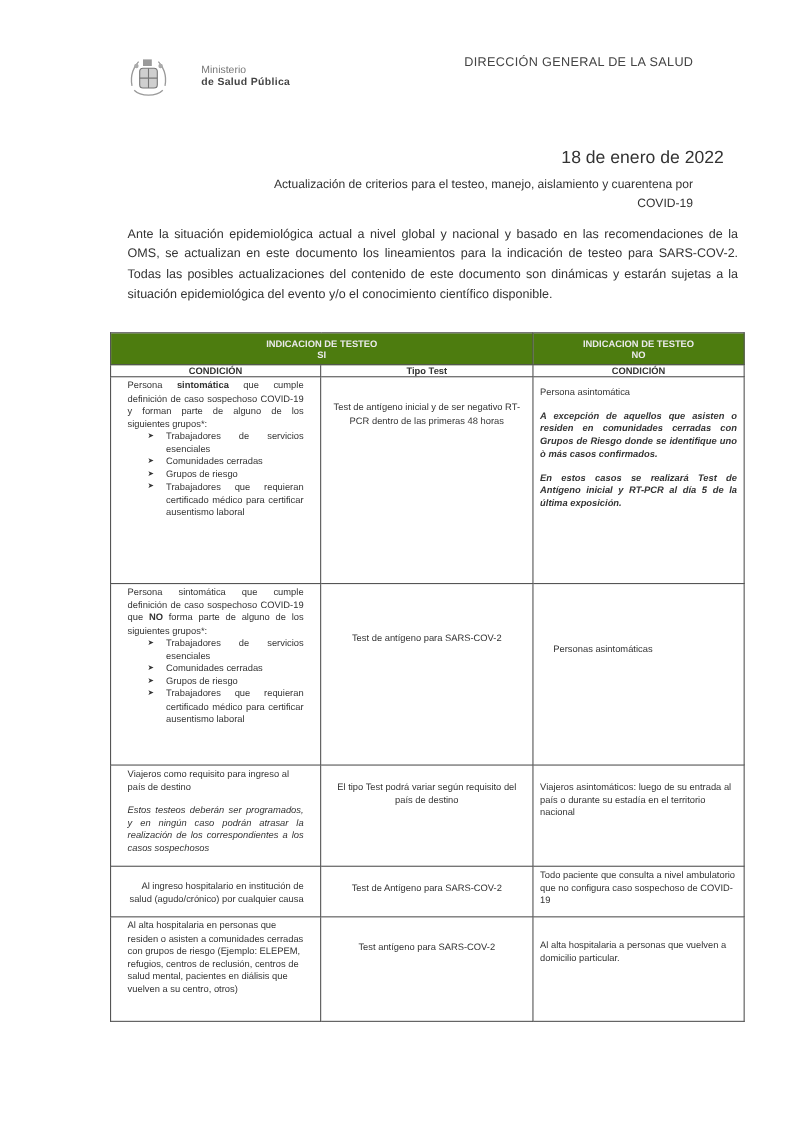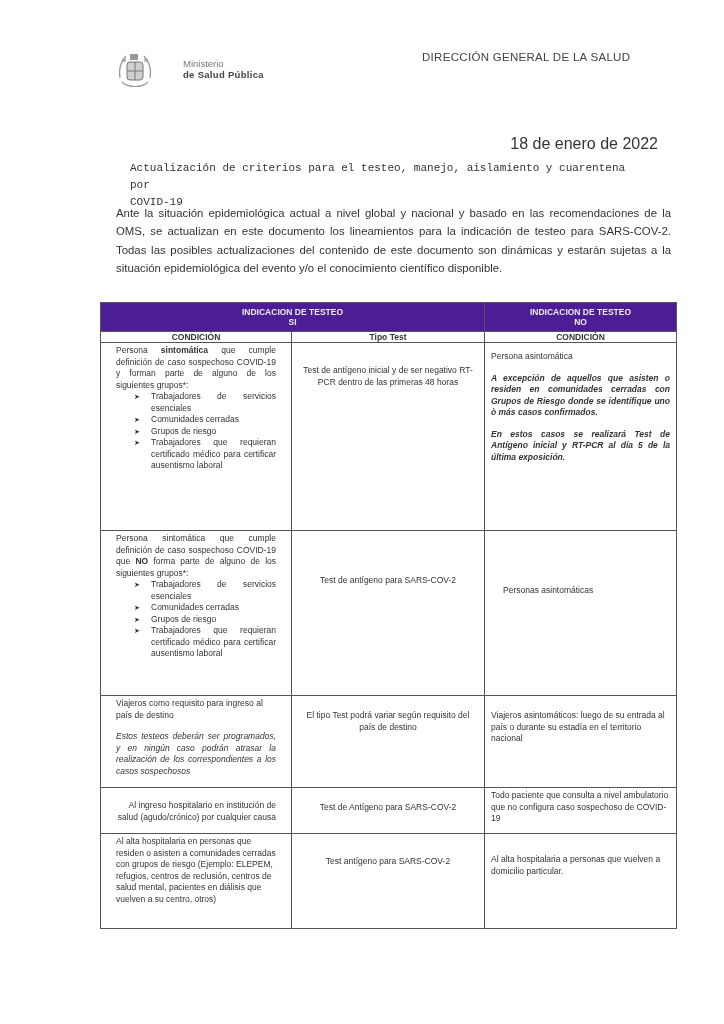--- a/index.html
+++ b/index.html
@@ -6,26 +6,26 @@
   body {
     width: 724px; height: 1024px; background: #ffffff; position: relative; overflow: hidden;
     font-family: "Liberation Sans", sans-serif; color: #2a2a2a;
   }
   .logo { position: absolute; left: 114px; top: 48px; width: 42px; height: 44px; }
   .ministry { position: absolute; left: 183px; top: 58px; font-size: 9.5px; line-height: 11px; color: #555; }
   .ministry .l1 { color: #777; }
   .ministry .l2 { font-weight: bold; color: #444; letter-spacing: 0.3px; }
   .direccion { position: absolute; left: 422px; top: 51px; font-size: 11.5px; color: #444; letter-spacing: 0.3px; }
   .date { position: absolute; right: 66px; top: 135px; font-size: 16px; color: #333; }
-  .title { position: absolute; left: 130px; width: 500px; top: 160px; text-align: left; font-size: 11px; line-height: 17px; color: #333; font-family: Liberation Mono, monospace; }
+  .title { position: absolute; left: 130px; width: 500px; top: 160px; text-align: right; font-size: 11px; line-height: 17px; color: #333; }
   .intro { position: absolute; left: 116px; width: 555px; top: 204px; font-size: 11.4px; line-height: 18.4px; text-align: justify; color: #333; }
 
   table.grid { position: absolute; left: 100px; top: 302px; width: 576px; border-collapse: collapse; table-layout: fixed; font-size: 8.5px; line-height: 11.5px; color: #333; }
   table.grid td, table.grid th { border: 1px solid #555; vertical-align: top; padding: 0; }
-  .hdr { background: #4c1d95; color: #eaeaea; font-weight: bold; text-align: center; height: 28px; font-size: 8.5px; line-height: 10px; vertical-align: middle !important; margin-left: 44px; }
+  .hdr { background: #4d7c0f; color: #eaeaea; font-weight: bold; text-align: center; height: 28px; font-size: 8.5px; line-height: 10px; vertical-align: middle !important; margin-left: 44px; }
   .sub { text-align: center; font-weight: bold; height: 10px; font-size: 8.5px; line-height: 10px; }
   .cond { padding: 2px 15px !important; text-align: justify; }
   .test { text-align: center; font-weight: normal; padding: 22px 6px 0 6px !important; }
   .no { padding: 4px 6px !important; }
   ul.arrows { list-style: none; margin: 0; padding: 0 0 0 18px; }
   ul.arrows li { position: relative; padding-left: 17px; }
   ul.arrows li::before { content: "\27A4"; position: absolute; left: 0; font-size: 7px; color: #333; }
   .it { font-style: italic; }
   .bi { font-style: italic; font-weight: bold; }
   .gap { height: 10px; }

